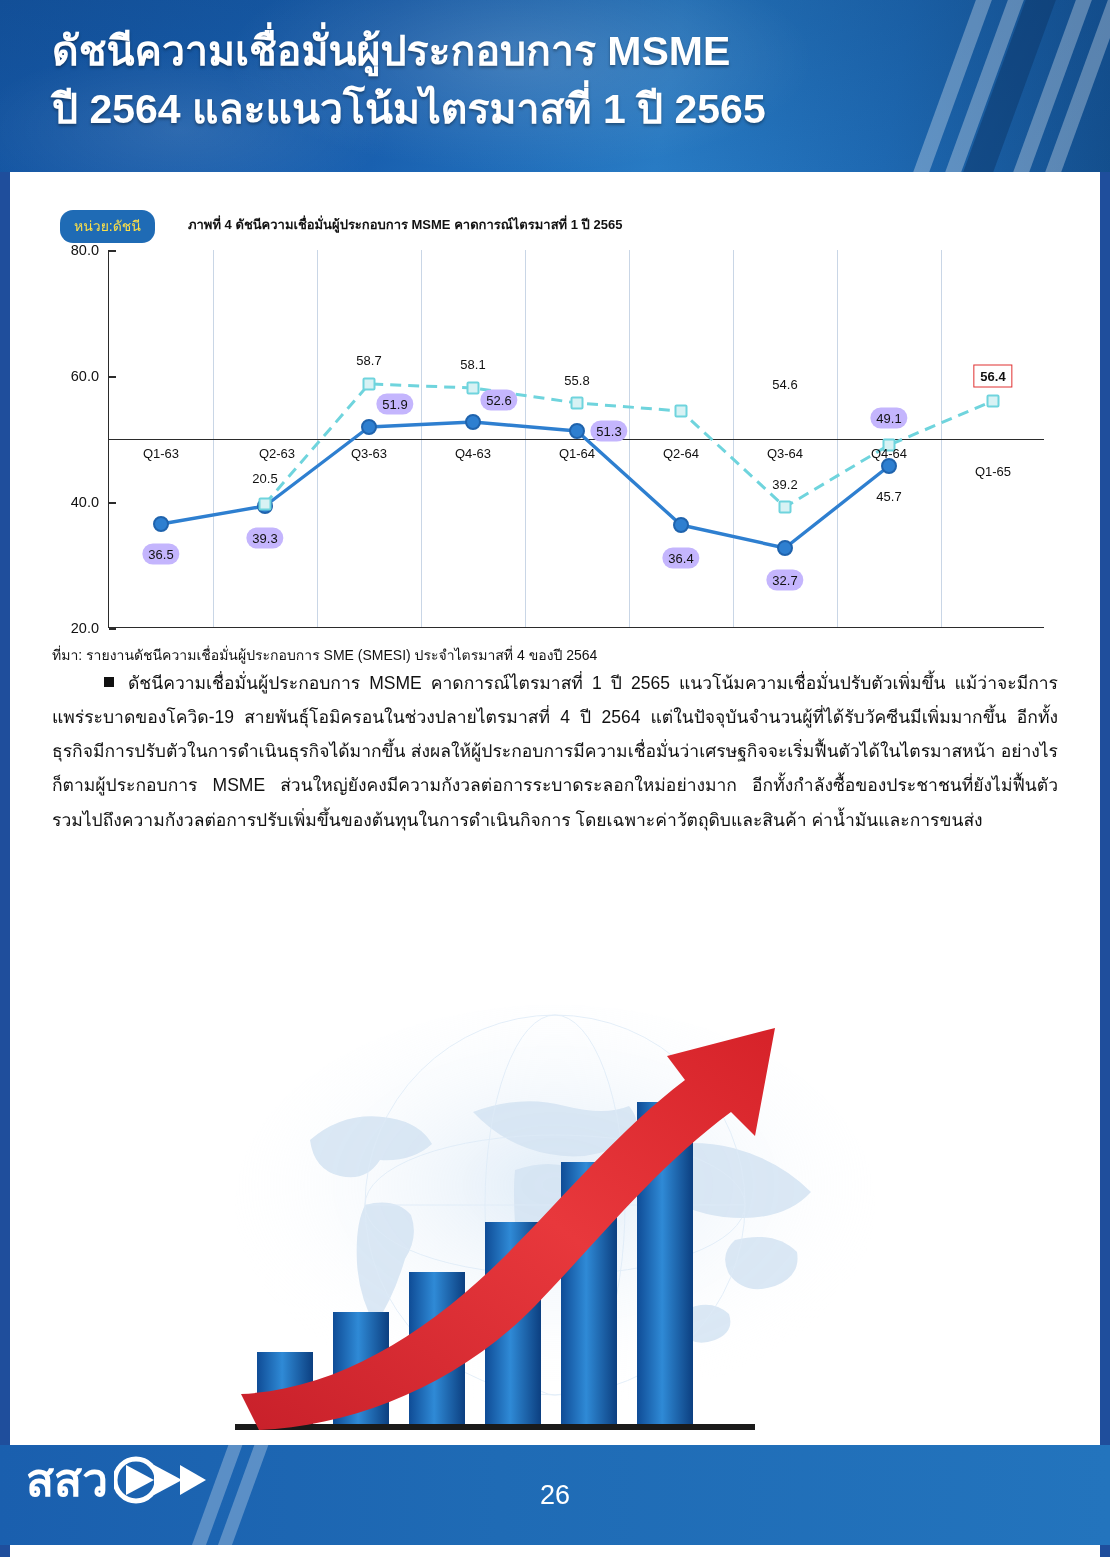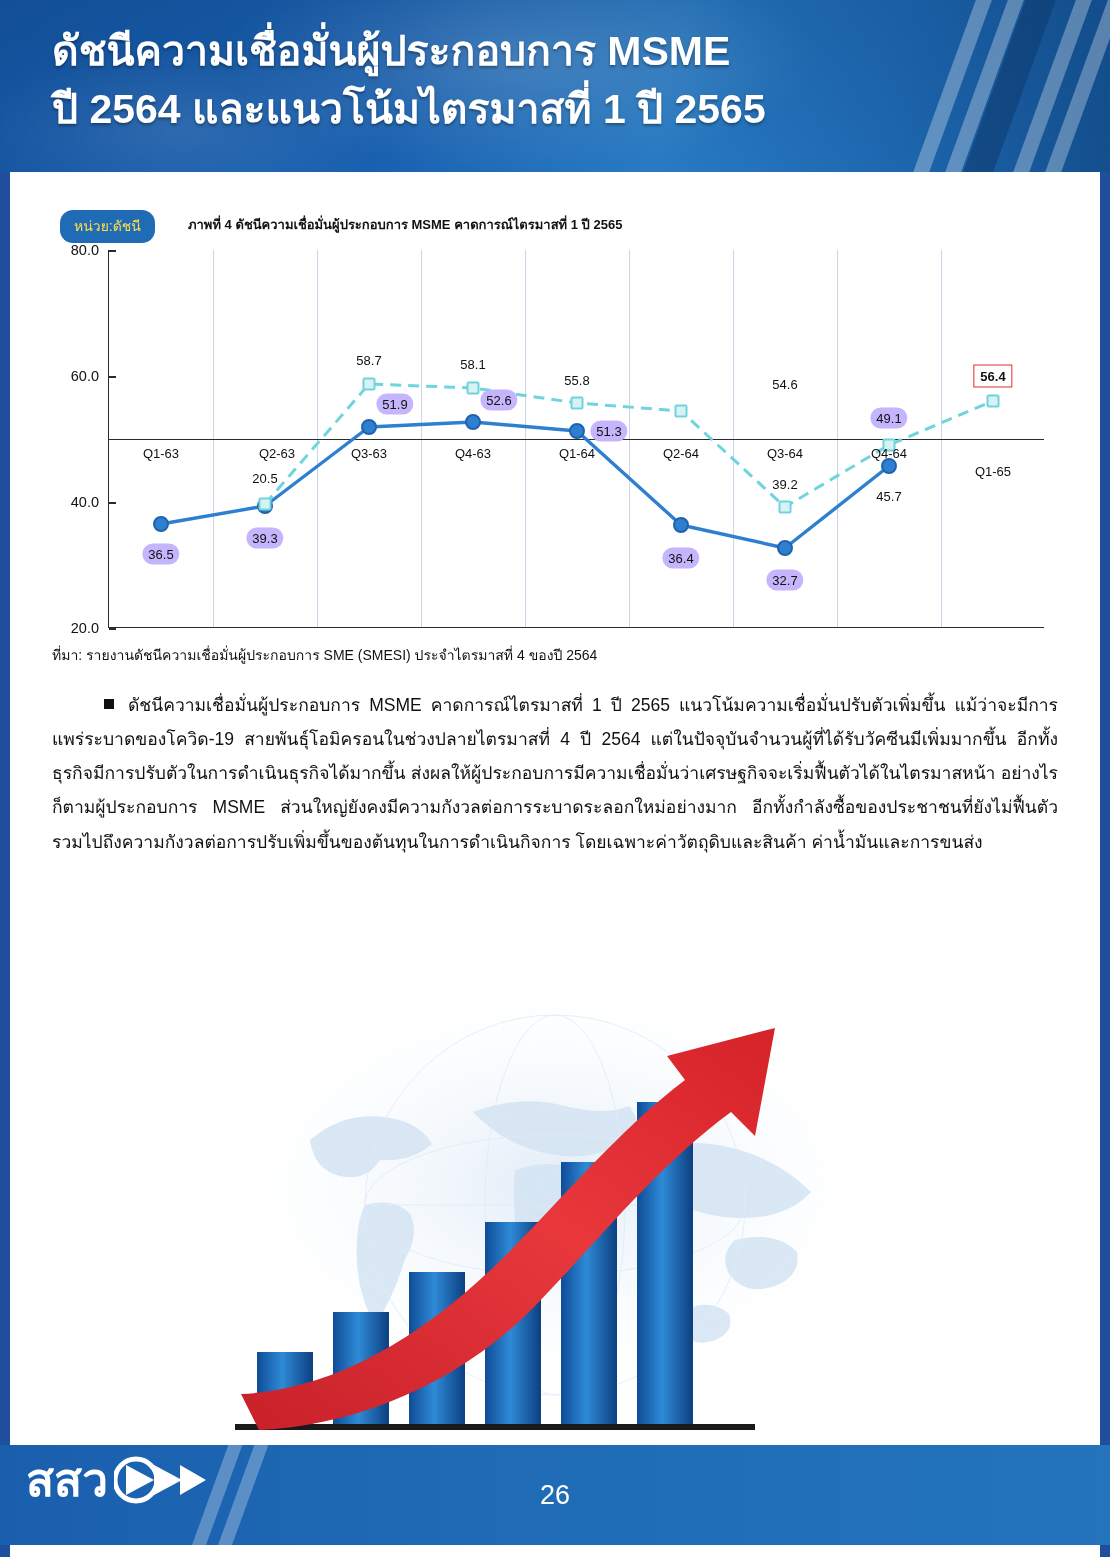--- a/index.html
+++ b/index.html
@@ -173,21 +173,21 @@
   .chart-source {
     position: absolute;
     left: 0; top: 448px;
     font-size: 14px;
     color: #111;
   }
 
   
   .body-text {
     position: absolute;
-    left: 52px; top: 688px;
+    left: 52px; top: 666px;
     width: 1006px;
     font-size: 17.5px;
     line-height: 1.95;
     color: #111;
     text-align: justify;
     text-indent: 52px;
   }
   .bullet-sq {
     display: inline-block;
     width: 10px; height: 10px;

